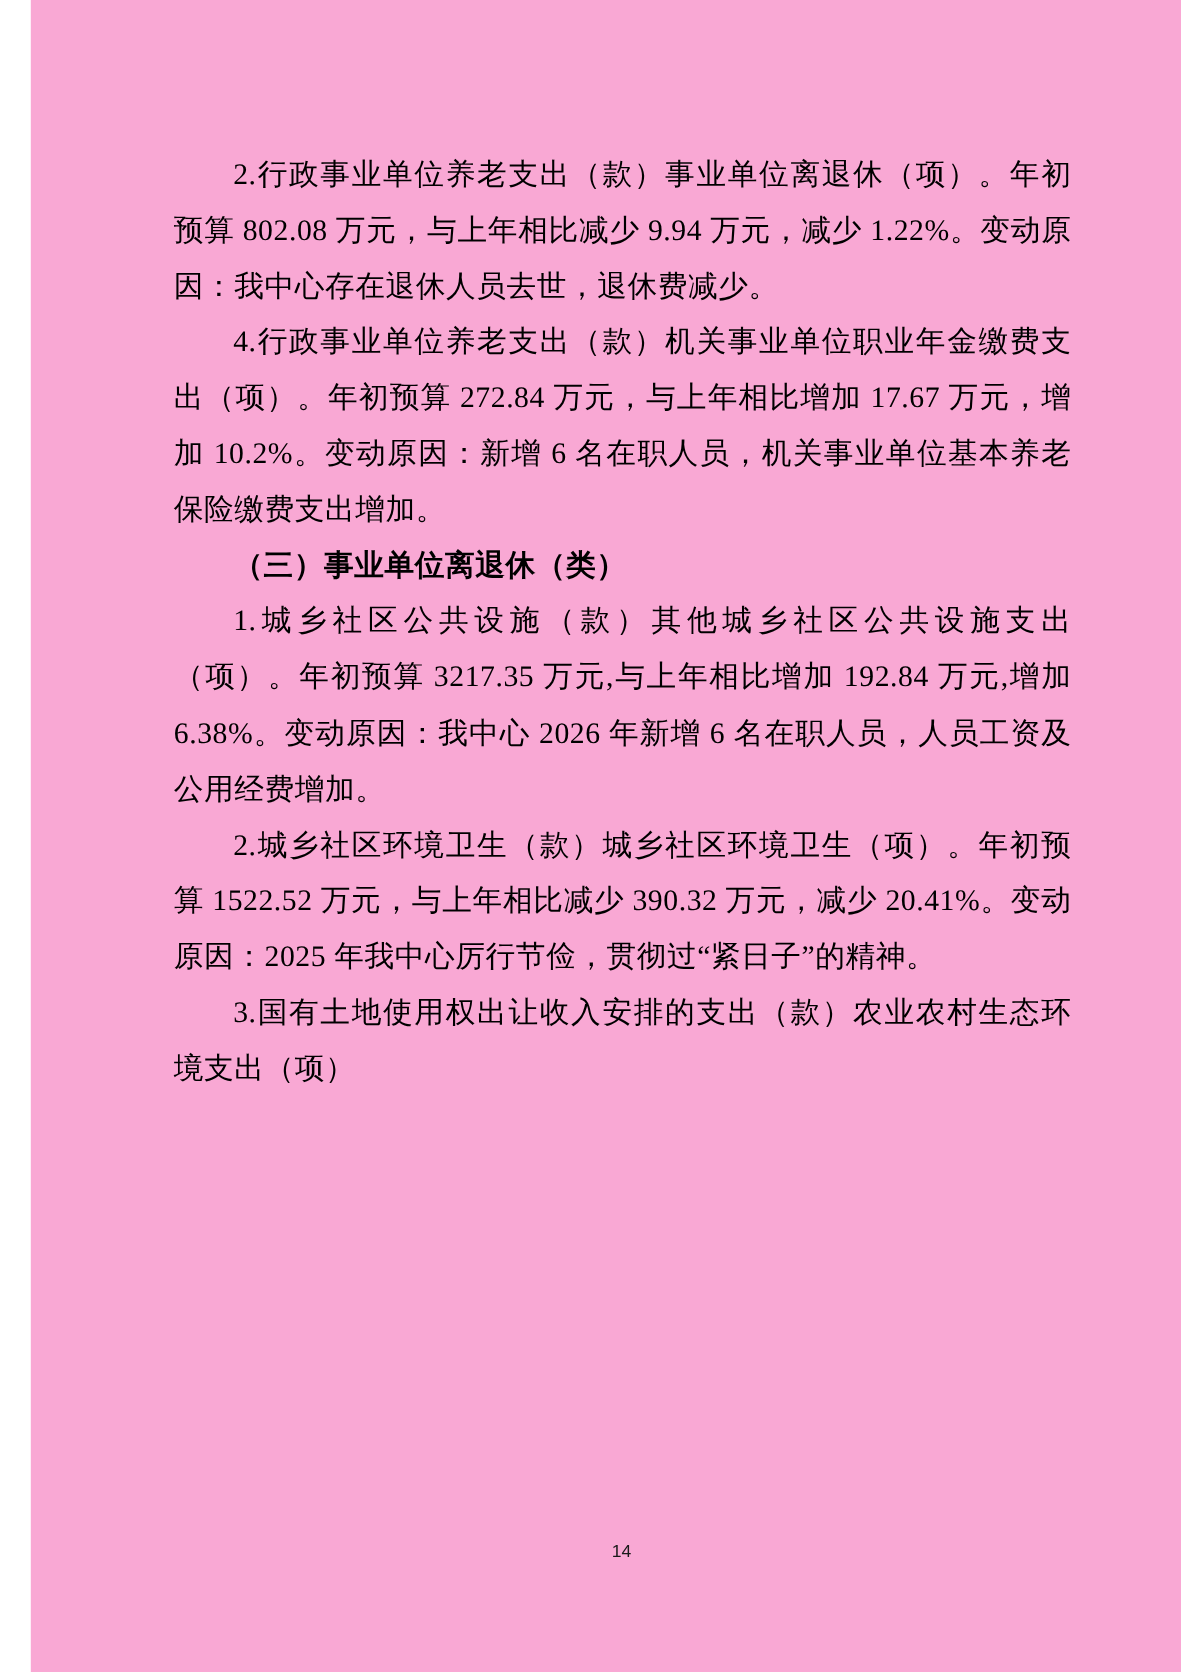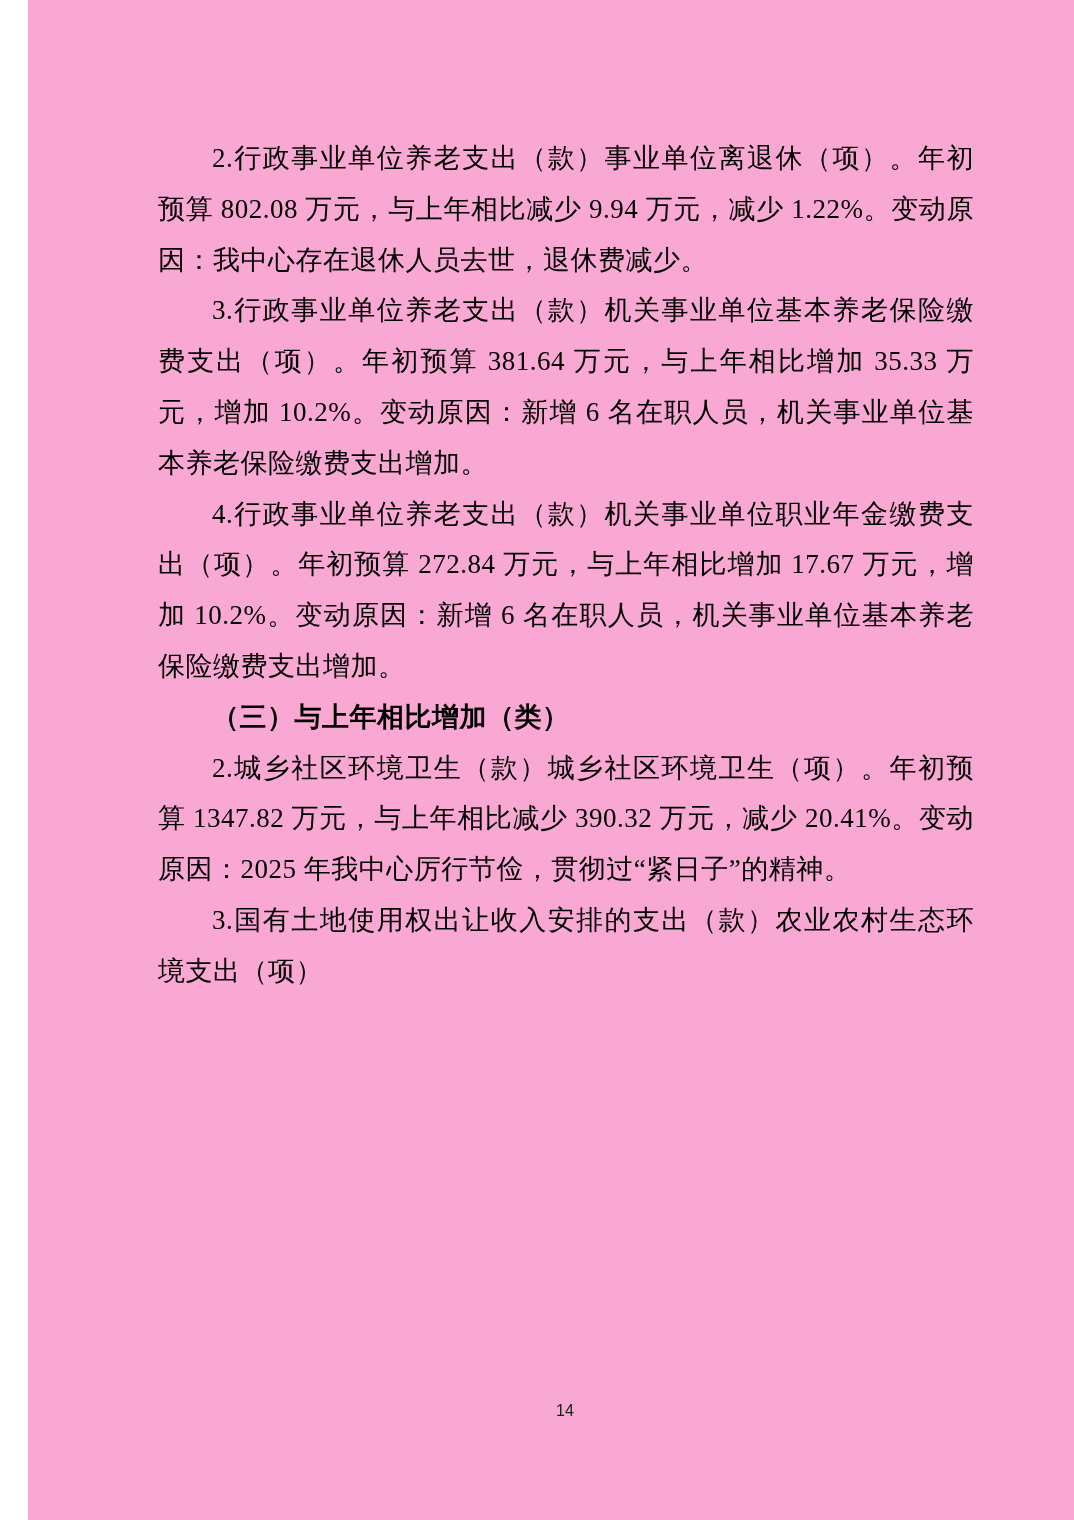--- a/index.html
+++ b/index.html
@@ -46,20 +46,20 @@
     font-size: 16px;
     color: #1a1a1a;
   }
 </style>
 </head>
 <body>
 
 <div class="page">
   <div class="content">
     <p class="para">2.行政事业单位养老支出（款）事业单位离退休（项）。年初预算 802.08 万元，与上年相比减少 9.94 万元，减少 1.22%。变动原因：我中心存在退休人员去世，退休费减少。</p>
-    <p class="para">3.行政事业单位养老支出（款）机关事业单位基本养老保险缴费支出（项）。年初预算 381.64 万元，与上年相比增加 35.33 万元，增加 10.2%。变动原因：新增 6 名在职人员，机关事业单位基本养老保险缴费支出增加。</p>
     <p class="para">4.行政事业单位养老支出（款）机关事业单位职业年金缴费支出（项）。年初预算 272.84 万元，与上年相比增加 17.67 万元，增加 10.2%。变动原因：新增 6 名在职人员，机关事业单位基本养老保险缴费支出增加。</p>
-    <p class="para bold">（三）与上年相比增加（类）</p>
-    <p class="para">2.城乡社区环境卫生（款）城乡社区环境卫生（项）。年初预算 1347.82 万元，与上年相比减少 390.32 万元，减少 20.41%。变动原因：2025 年我中心厉行节俭，贯彻过“紧日子”的精神。</p>
+    <p class="para bold">（三）事业单位离退休（类）</p>
+    <p class="para">1.城乡社区公共设施（款）其他城乡社区公共设施支出（项）。年初预算 3217.35 万元,与上年相比增加 192.84 万元,增加 6.38%。变动原因：我中心 2026 年新增 6 名在职人员，人员工资及公用经费增加。</p>
+    <p class="para">2.城乡社区环境卫生（款）城乡社区环境卫生（项）。年初预算 1522.52 万元，与上年相比减少 390.32 万元，减少 20.41%。变动原因：2025 年我中心厉行节俭，贯彻过“紧日子”的精神。</p>
     <p class="para">3.国有土地使用权出让收入安排的支出（款）农业农村生态环境支出（项）</p>
   </div>
   <div class="page-number">14</div>
 </div>
 
 </body></html>

